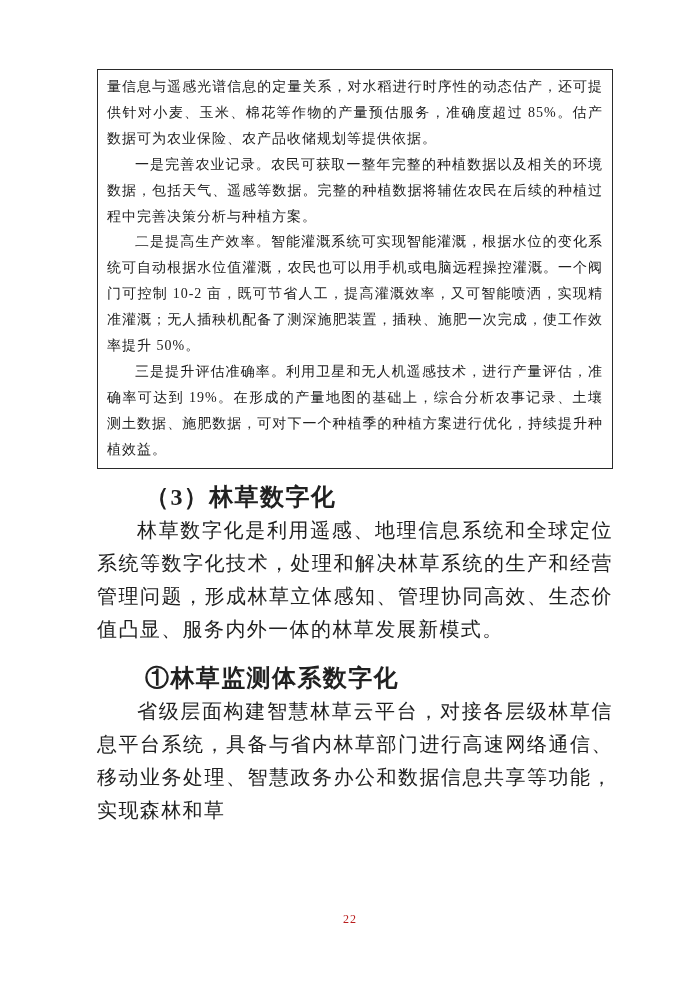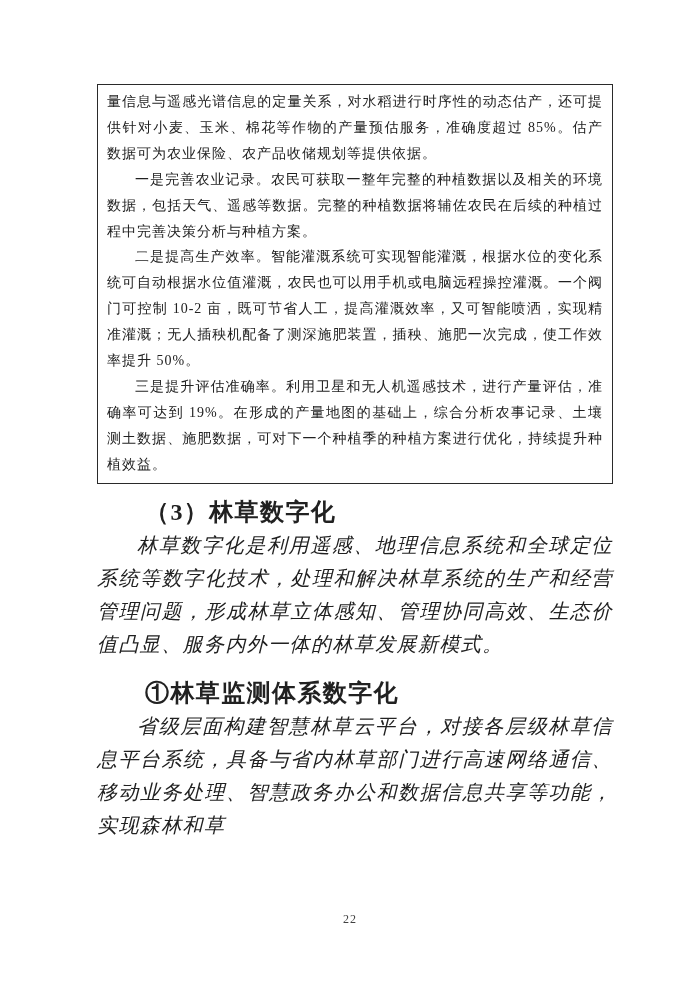--- a/index.html
+++ b/index.html
@@ -12,21 +12,21 @@
     width: 700px;
     height: 990px;
     background: #ffffff;
     font-family: "Liberation Serif", "DejaVu Serif", serif;
     color: #212121;
     overflow: hidden;
   }
   .content {
     position: absolute;
     left: 97px;
-    top: 84px;
+    top: 69px;
     width: 516px;
   }
   .callout {
     box-sizing: border-box;
     width: 516px;
     border: 1.5px solid #2a2a2a;
     padding: 4px 9px 5px 9px;
     font-size: 14px;
     letter-spacing: 1px;
     line-height: 25.9px;
@@ -45,31 +45,30 @@
     line-height: 33px;
     text-indent: 2em;
   }
   .body-par {
     margin: 0;
     font-size: 20px;
     letter-spacing: 1.4px;
     line-height: 33px;
     text-align: justify;
     text-indent: 2em;
-    font-style: italic;
   }
   .pageno {
     position: absolute;
     left: 0;
     top: 912px;
     width: 700px;
     text-align: center;
     font-size: 12px;
     letter-spacing: 1px;
-    color: #404040;
+    color: #b91c1c;
   }
 </style>
 </head>
 <body>
 
 <div class="page">
   <div class="content">
 
     <div class="callout">
       <p>量信息与遥感光谱信息的定量关系，对水稻进行时序性的动态估产，还可提供针对小麦、玉米、棉花等作物的产量预估服务，准确度超过 85%。估产数据可为农业保险、农产品收储规划等提供依据。</p>

